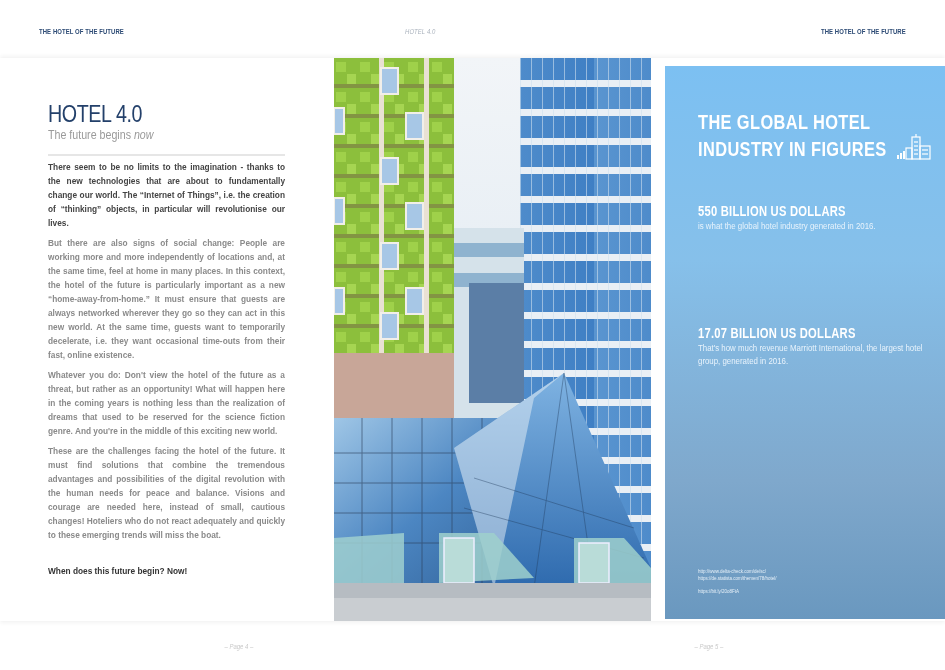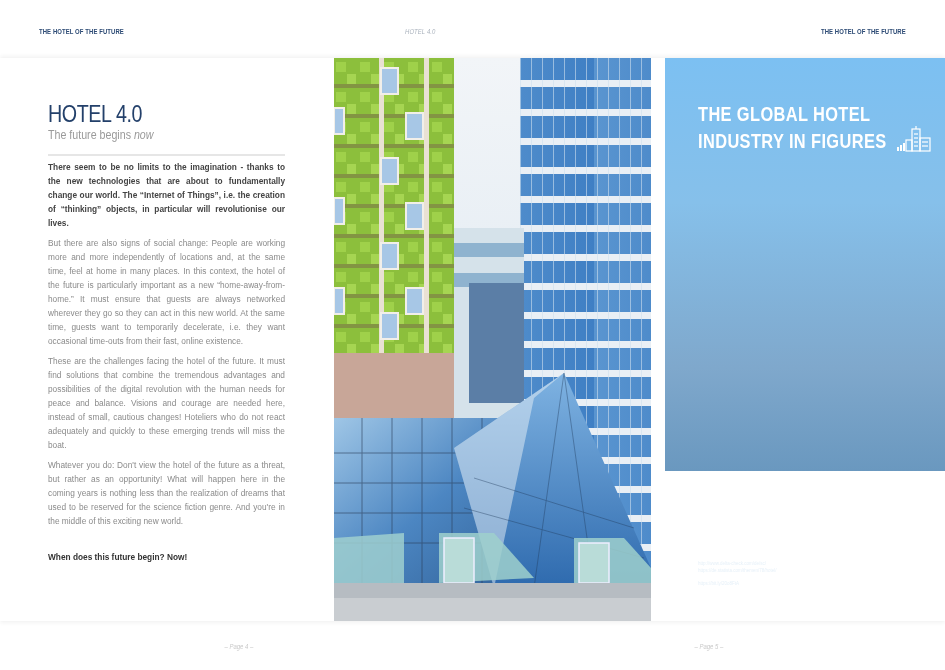--- a/index.html
+++ b/index.html
@@ -13,27 +13,27 @@
 
   .spread { position:absolute; top:58px; left:0; width:945px; height:563px; background:#ffffff; box-shadow:0 -2px 4px rgba(0,0,0,0.05), 0 2px 4px rgba(0,0,0,0.05); }
 
   .left-col { position:absolute; left:48px; top:42px; width:237px; }
   .title { font-family:"Liberation Sans Narrow","Liberation Sans", sans-serif; font-size:24px; color:#23406a; font-weight:normal; letter-spacing:-0.5px; transform:scaleX(0.82); transform-origin:left; white-space:nowrap; line-height:28px; }
   .subtitle { font-size:13px; color:#9a9a9a; transform:scaleX(0.82); transform-origin:left; white-space:nowrap; line-height:16px; margin-top:-1px; }
   .subtitle em { font-style:italic; }
   .divider { height:2px; background:#e6e6e6; margin-top:11px; width:237px; }
 
   .body-text { margin-top:4px; font-size:8.3px; line-height:14px; color:#8a8a8a; text-align:justify; }
-  .body-text p { margin-bottom:6px; }
+  .body-text p { margin-bottom:6px;font-weight:bold; }
   .body-text p.lead { color:#444; font-weight:bold; }
   .closing { margin-top:24px; font-size:8.3px; color:#333; font-weight:bold; }
 
   .photo { position:absolute; left:334px; top:0; width:317px; height:563px; overflow:hidden; background:#cfdde8; }
 
-  .stats { position:absolute; left:665px; top:0; width:280px; height:413px; background:linear-gradient(180deg,#7cc0f2 0%,#86c0ea 35%,#7fa8cc 75%,#6a98bf 100%); color:#fff; }
+  .stats { position:absolute; left:665px; top:8px; width:280px; height:553px; background:linear-gradient(180deg,#7cc0f2 0%,#86c0ea 35%,#7fa8cc 75%,#6a98bf 100%); color:#fff; }
   .stats-title { position:absolute; left:33px; top:42px; font-size:21px; font-weight:bold; line-height:27px; letter-spacing:0.5px; transform:scaleX(0.78); transform-origin:left; white-space:nowrap; }
   .stats-icon { position:absolute; left:231px; top:68px; width:36px; height:26px; }
   .stat { position:absolute; left:33px; width:240px; }
   .stat-value { font-size:14px; font-weight:bold; line-height:16px; transform:scaleX(0.8); transform-origin:left; white-space:nowrap; letter-spacing:0.3px; }
   .stat-desc { font-size:9.6px; line-height:13px; color:#e8f3fc; transform:scaleX(0.82); transform-origin:left; width:290px; }
   .sources { position:absolute; left:33px; top:502px; font-size:5px; color:#e6f0f8; line-height:7px; transform:scaleX(0.9); transform-origin:left; }
   .sources div { white-space:nowrap; }
   .sources .gap { margin-top:6px; }
 
   .folio { position:absolute; top:643px; font-size:7px; color:#c8c8c8; font-style:italic; transform:scaleX(0.85); }
@@ -49,22 +49,22 @@
 
 <div class="spread">
 
   <div class="left-col">
     <div class="title">HOTEL 4.0</div>
     <div class="subtitle"><span>The future begins </span><em>now</em></div>
     <div class="divider"></div>
     <div class="body-text">
       <p class="lead">There seem to be no limits to the imagination - thanks to the new technologies that are about to fundamentally change our world. The “Internet of Things”, i.e. the creation of “thinking” objects, in particular will revolutionise our lives.</p>
       <p>But there are also signs of social change: People are working more and more independently of locations and, at the same time, feel at home in many places. In this context, the hotel of the future is particularly important as a new “home-away-from-home.” It must ensure that guests are always networked wherever they go so they can act in this new world. At the same time, guests want to temporarily decelerate, i.e. they want occasional time-outs from their fast, online existence.</p>
+      <p>Whatever you do: Don't view the hotel of the future as a threat, but rather as an opportunity! What will happen here in the coming years is nothing less than the realization of dreams that used to be reserved for the science fiction genre. And you're in the middle of this exciting new world.</p>
       <p>These are the challenges facing the hotel of the future. It must find solutions that combine the tremendous advantages and possibilities of the digital revolution with the human needs for peace and balance. Visions and courage are needed here, instead of small, cautious changes! Hoteliers who do not react adequately and quickly to these emerging trends will miss the boat.</p>
-      <p>Whatever you do: Don't view the hotel of the future as a threat, but rather as an opportunity! What will happen here in the coming years is nothing less than the realization of dreams that used to be reserved for the science fiction genre. And you're in the middle of this exciting new world.</p>
     </div>
     <div class="closing">When does this future begin? Now!</div>
   </div>
 
   <div class="photo">
     <svg width="317" height="563" viewBox="0 0 317 563" xmlns="http://www.w3.org/2000/svg">
       <defs>
         <linearGradient id="sky" x1="0" y1="0" x2="0" y2="1">
           <stop offset="0" stop-color="#f2f5f8"></stop>
             <stop offset="1" stop-color="#d6e3ee"></stop>
@@ -175,20 +175,28 @@
         <line x1="26" y1="16" x2="32" y2="16"></line>
           <line x1="26" y1="20" x2="32" y2="20"></line>
       </g>
       <g fill="#fff">
           <rect x="1" y="21" width="2" height="4"></rect>
           <rect x="4" y="19" width="2" height="6"></rect>
           <rect x="7" y="17" width="2" height="8"></rect>
         </g>
     </svg>
 
+    <div class="stat" style="top:137px">
+      <div class="stat-value">550 BILLION US DOLLARS</div>
+      <div class="stat-desc">is what the global hotel industry generated in 2016.</div>
+    </div>
+    <div class="stat" style="top:259px">
+      <div class="stat-value">17.07 BILLION US DOLLARS</div>
+      <div class="stat-desc">That's how much revenue Marriott International, the largest hotel group, generated in 2016.</div>
+    </div>
 
     <div class="sources">
       <div>http://www.delta-check.com/de/sc/</div>
       <div>https://de.statista.com/themen/78/hotel/</div>
       <div class="gap">https://bit.ly/20o8FtA</div>
     </div>
   </div>
 </div>
 
 <div class="folio folio-left">– Page 4 –</div>

